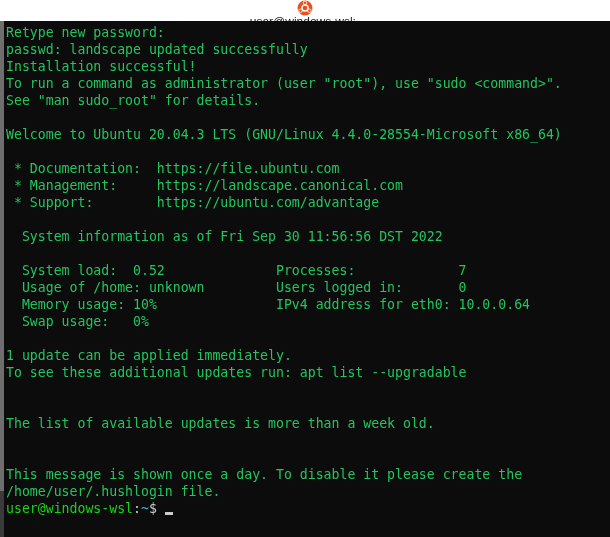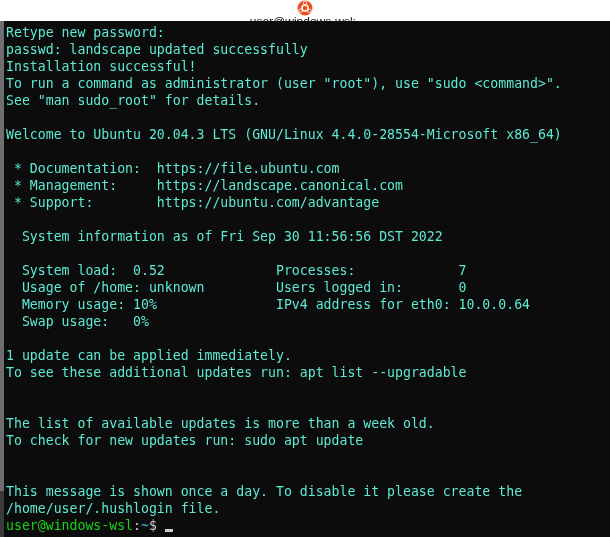--- a/index.html
+++ b/index.html
@@ -81,21 +81,21 @@
     box-sizing: border-box;
     padding: 3px 0 0 2px;
     overflow: hidden;
   }
 
   .line {
     font-family: "DejaVu Sans Mono", monospace;
     font-size: 13.2px;
     line-height: 17px;
     height: 17px;
-    color: #5eead4;
+    color: #22c55e;
     white-space: pre;
     letter-spacing: 0px;
   }
   .line.blank { color: transparent; }
 
   
   .c-green { color: #19d219; text-align: center; }
   .c-cyan  { color: #2fb8cf; }
   .c-white { color: #cccccc; }
 
@@ -157,21 +157,20 @@
         <div class="line">  System load:  0.52              Processes:             7</div>
         <div class="line">  Usage of /home: unknown         Users logged in:       0</div>
         <div class="line">  Memory usage: 10%               IPv4 address for eth0: 10.0.0.64</div>
         <div class="line">  Swap usage:   0%</div>
         <div class="line blank"> </div>
         <div class="line">1 update can be applied immediately.</div>
         <div class="line">To see these additional updates run: apt list --upgradable</div>
         <div class="line blank"> </div>
         <div class="line blank"> </div>
         <div class="line">The list of available updates is more than a week old.</div>
-        <div class="line">To check for new updates run: sudo apt update</div>
         <div class="line blank"> </div>
         <div class="line blank"> </div>
         <div class="line">This message is shown once a day. To disable it please create the</div>
         <div class="line">/home/user/.hushlogin file.</div>
       </div>
 
     <div id="promptline">
       <span class="c-green">user@windows-wsl</span><span class="c-white">:</span><span class="c-cyan">~</span><span class="c-white">$</span>
       <span id="cursor"></span>
     </div>

